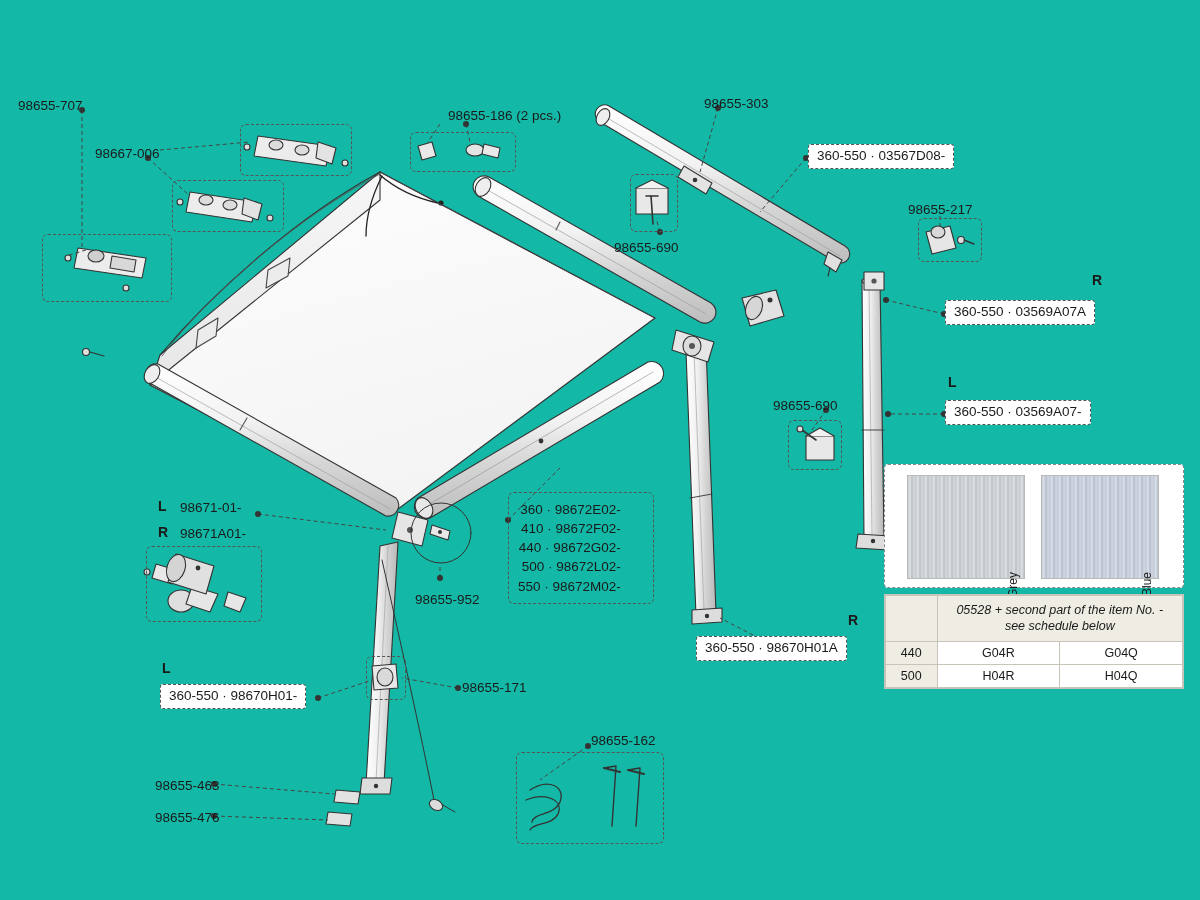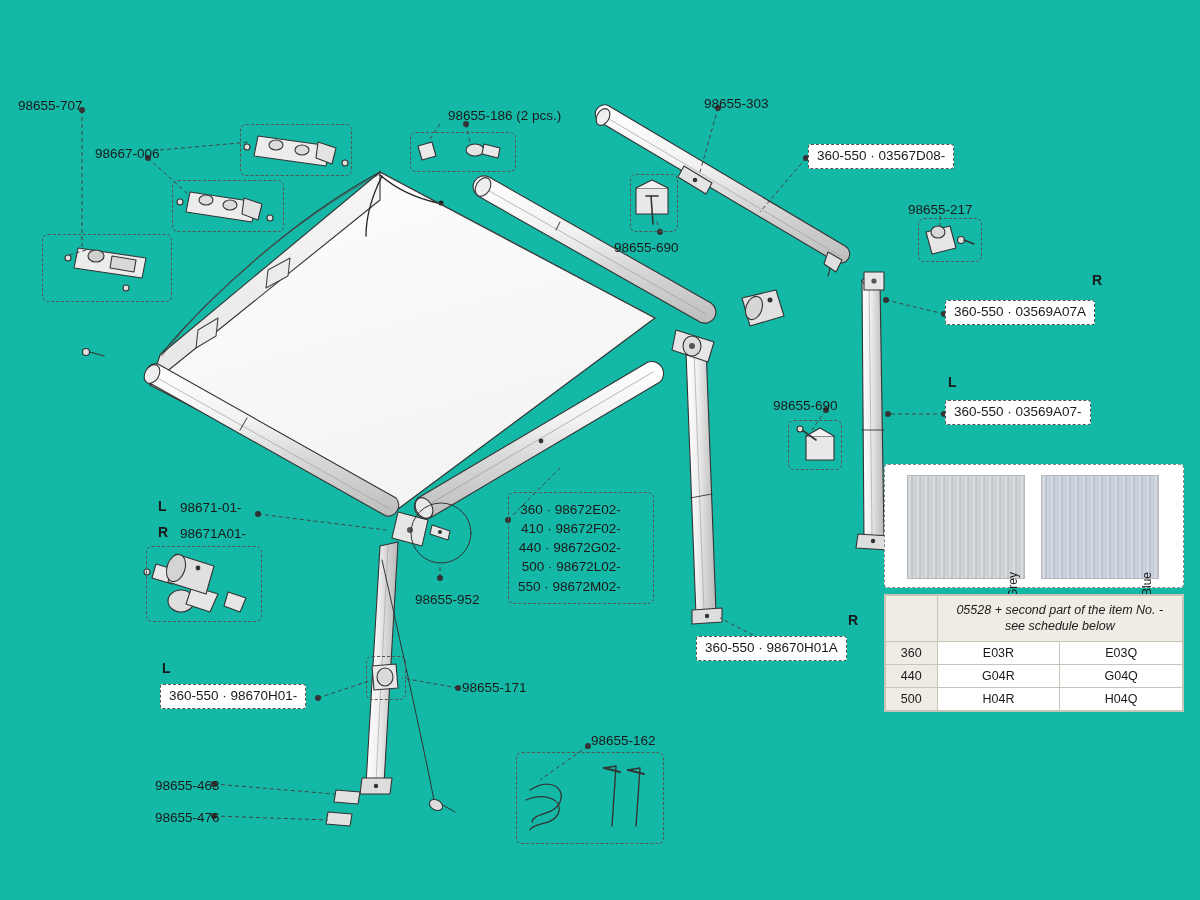--- a/index.html
+++ b/index.html
@@ -452,25 +452,20 @@
   <div id="schedule">
     <table>
       <thead>
         <tr>
           <th class="idx hdr"></th>
           <th class="hdr" colspan="2">05528 + second part of the item No. - see schedule below</th>
         </tr>
       </thead>
       <tbody>
         <tr>
-          <td class="idx">360</td>
-          <td class="val">E03R</td>
-          <td class="val">E03Q</td>
-        </tr>
-        <tr>
           <td class="idx">440</td>
           <td class="val">G04R</td>
           <td class="val">G04Q</td>
         </tr>
         <tr>
           <td class="idx">500</td>
           <td class="val">H04R</td>
           <td class="val">H04Q</td>
         </tr>
       </tbody>

